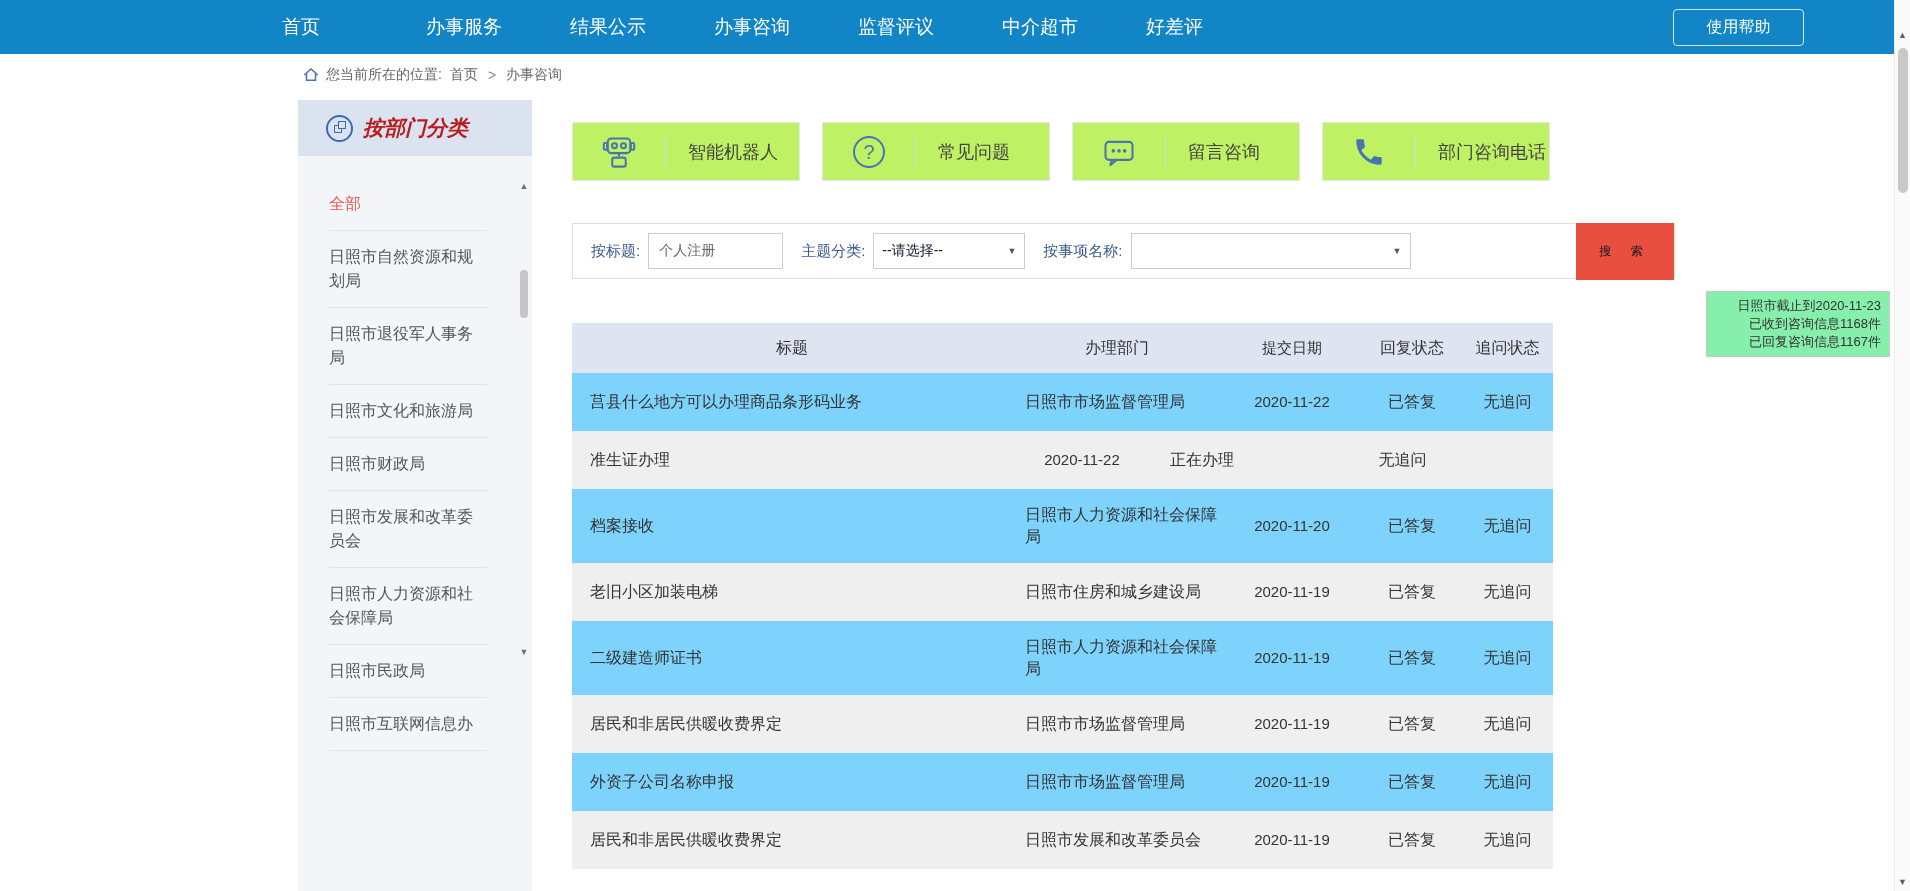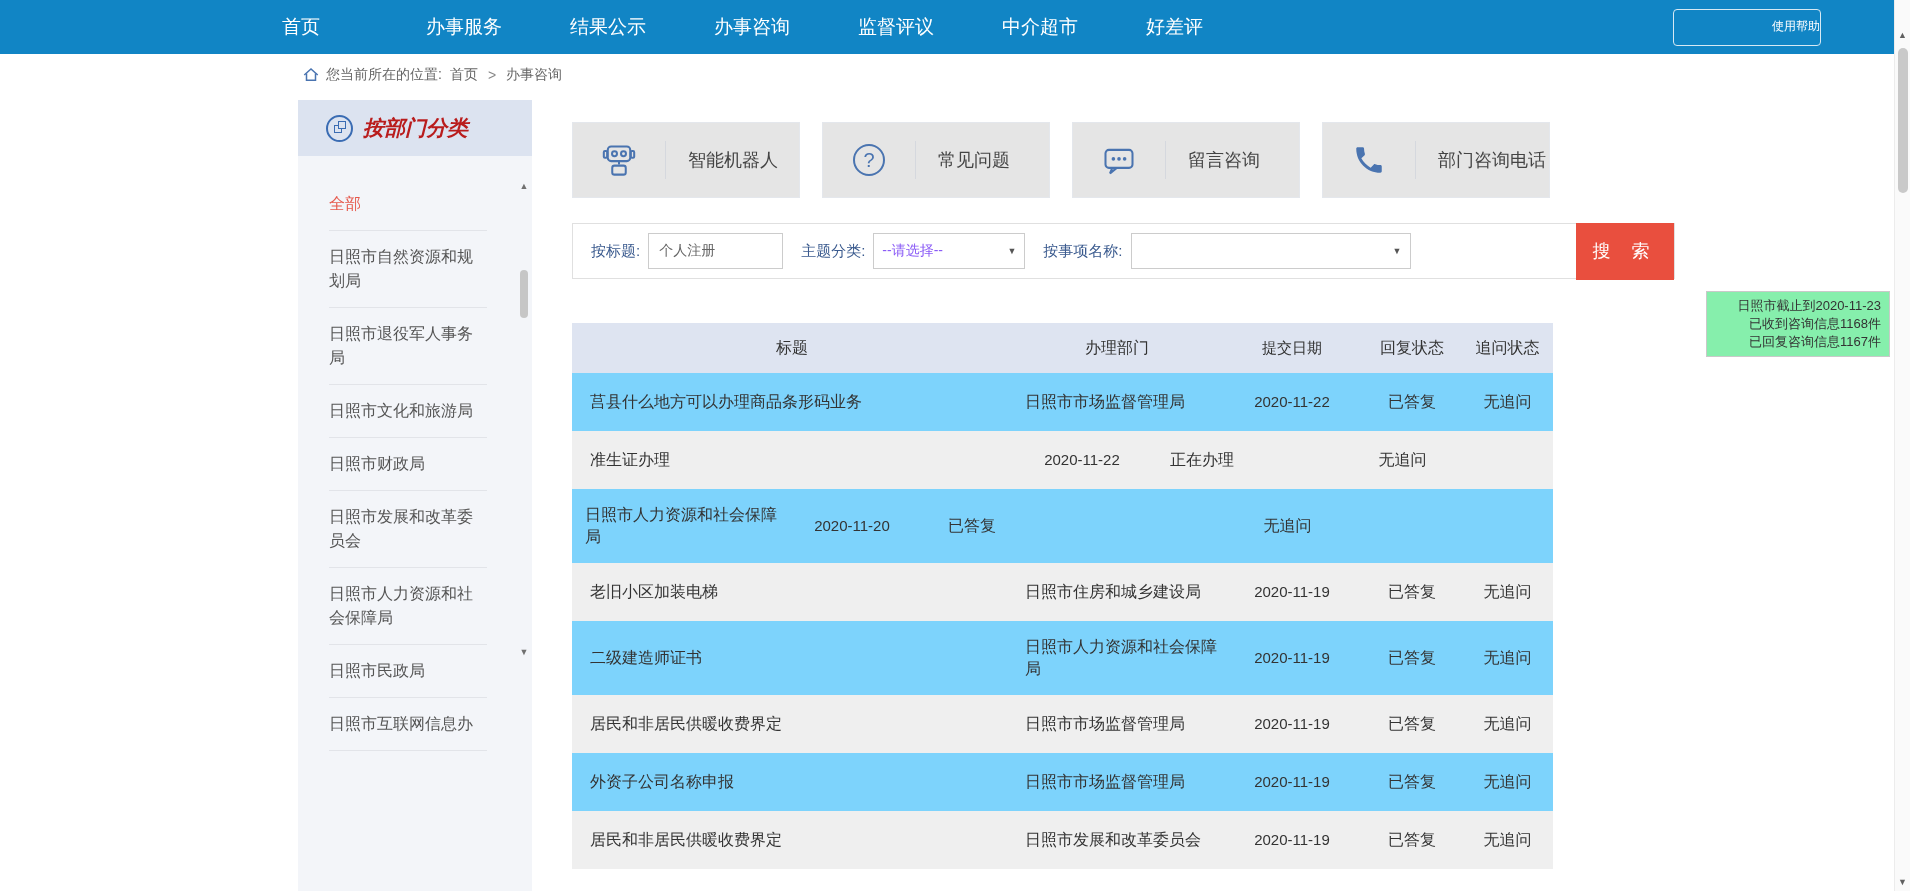--- a/index.html
+++ b/index.html
@@ -4,22 +4,22 @@
 <style>
   * { margin:0; padding:0; box-sizing:border-box; }
   html,body { width:1910px; height:891px; overflow:hidden; background:#fff;
     font-family:"Liberation Sans","DejaVu Sans",sans-serif; }
   #app { position:relative; width:1910px; height:891px; background:#fff; }
 
   
   .topnav { position:absolute; left:0; top:0; width:1894px; height:54px; background:#1185c5; }
   .topnav ul { position:absolute; left:282px; top:0; height:54px; display:flex; list-style:none; }
   .topnav li { width:144px; height:54px; line-height:54px; color:#ffffff; font-size:19px; cursor:pointer; }
-  .help-btn { position:absolute; left:1673px; top:9px; width:148px; height:37px; line-height:33px;
-    text-align:right; color:#fff; font-size:12px; border:1px solid #d7e9f4; border-radius:4px; cursor:pointer; }
+  .help-btn { position:absolute; left:1673px; top:9px; width:131px; height:37px; line-height:33px;
+    text-align:center; color:#fff; font-size:16px; border:1px solid #d7e9f4; border-radius:4px; cursor:pointer; }
 
   
   .breadcrumb { position:absolute; left:302px; top:62px; height:26px; display:flex; align-items:center;
     font-size:14px; color:#666; }
   .breadcrumb .crumb { margin:0 8px; color:#666; cursor:pointer; }
   .breadcrumb .sep { color:#888; margin:0 2px; }
   .home-ic { width:18px; height:18px; margin-right:6px; }
 
   
   .sidebar { position:absolute; left:298px; top:100px; width:234px; height:791px; background:#f3f5f9; }
@@ -36,41 +36,41 @@
   .side-item.active { color:#e6594d; }
   .side-scroll { position:absolute; right:2px; top:0; width:12px; height:482px; }
   .side-scroll .arr { position:absolute; left:0; width:12px; height:12px; font-size:9px; color:#707070;
     text-align:center; line-height:12px; cursor:pointer; }
   .side-scroll .arr.up { top:2px; } .side-scroll .arr.dn { bottom:2px; }
   .side-scroll .thumb { position:absolute; left:2px; top:92px; width:8px; height:48px;
     background:#c6c6c6; border-radius:4px; cursor:pointer; }
 
   
   .quick { position:absolute; left:572px; top:122px; width:981px; height:80px; display:flex; gap:22px; }
-  .qbtn { width:228px; height:76px; background:#e5e5e5; border:1px solid #e4e7ec; display:flex;
+  .qbtn { width:228px; height:59px; background:#bef264; border:1px solid #e4e7ec; display:flex;
     align-items:center; cursor:pointer; }
   .qbtn .icw { width:92px; display:flex; justify-content:center; }
   .qbtn .div { width:1px; height:38px; background:#d5d8de; }
   .qbtn .lbl { font-size:18px; color:#444; margin-left:22px; white-space:nowrap; }
   .qcircle { width:32px; height:32px; border:2px solid #4a74b0; border-radius:50%;
     color:#4a74b0; font-size:20px; text-align:center; line-height:29px; }
 
   
   .searchbar { position:absolute; left:572px; top:223px; width:1103px; height:56px; background:#fff;
     border:1px solid #e0e0e0; display:flex; align-items:center; }
   .searchbar .lab { font-size:15px; color:#3a5a8e; margin-left:18px; white-space:nowrap; }
   .ti { width:135px; height:36px; border:1px solid #ccc; margin-left:8px; padding:0 10px;
     font-size:14px; color:#666; font-family:inherit; }
   .sel { height:36px; border:1px solid #ccc; margin-left:8px; background:#fff; display:flex;
     align-items:center; justify-content:space-between; padding:0 8px; cursor:pointer; }
-  .sel .v { font-size:14px; color:#8b5cf6; }
+  .sel .v { font-size:14px; color:#0f172a; }
   .sel .caret { font-size:9px; color:#555; }
   .sel.s1 { width:152px; } .sel.s2 { width:280px; }
   .search-btn { position:absolute; right:0; top:-1px; width:98px; height:57px; background:#e94f3e;
-    color:#ffffff; font-size:18px; letter-spacing:8px; text-align:center; line-height:57px;
+    color:#0f172a; font-size:12px; letter-spacing:8px; text-align:center; line-height:57px;
     padding-left:0; cursor:pointer; }
 
   
   .tbl { position:absolute; left:572px; top:323px; width:981px; }
   .thead { height:50px; background:#dee4f1; display:flex; align-items:center;
     color:#33548c; font-size:16px; }
   .trow { display:flex; align-items:center; min-height:58px; background:#7dd3fc; }
   .trow.alt { background:#efefef; }
   .cell { font-size:16px; color:#333; line-height:22px; padding:15px 0; }
   .c-title { width:440px; padding-left:18px; }
@@ -234,20 +234,21 @@
         <div class="cell c-reply">已答复</div>
         <div class="cell c-follow">无追问</div>
       </div>
         <div class="trow alt">
         <div class="cell c-title">准生证办理</div>
         <div class="cell c-date">2020-11-22</div>
         <div class="cell c-reply">正在办理</div>
         <div class="cell c-follow">无追问</div>
       </div>
         <div class="trow">
+        <div class="cell c-title">档案接收</div>
         <div class="cell c-dept">日照市人力资源和社会保障局</div>
         <div class="cell c-date">2020-11-20</div>
         <div class="cell c-reply">已答复</div>
         <div class="cell c-follow">无追问</div>
       </div>
         <div class="trow alt">
         <div class="cell c-title">老旧小区加装电梯</div>
         <div class="cell c-dept">日照市住房和城乡建设局</div>
         <div class="cell c-date">2020-11-19</div>
         <div class="cell c-reply">已答复</div>

